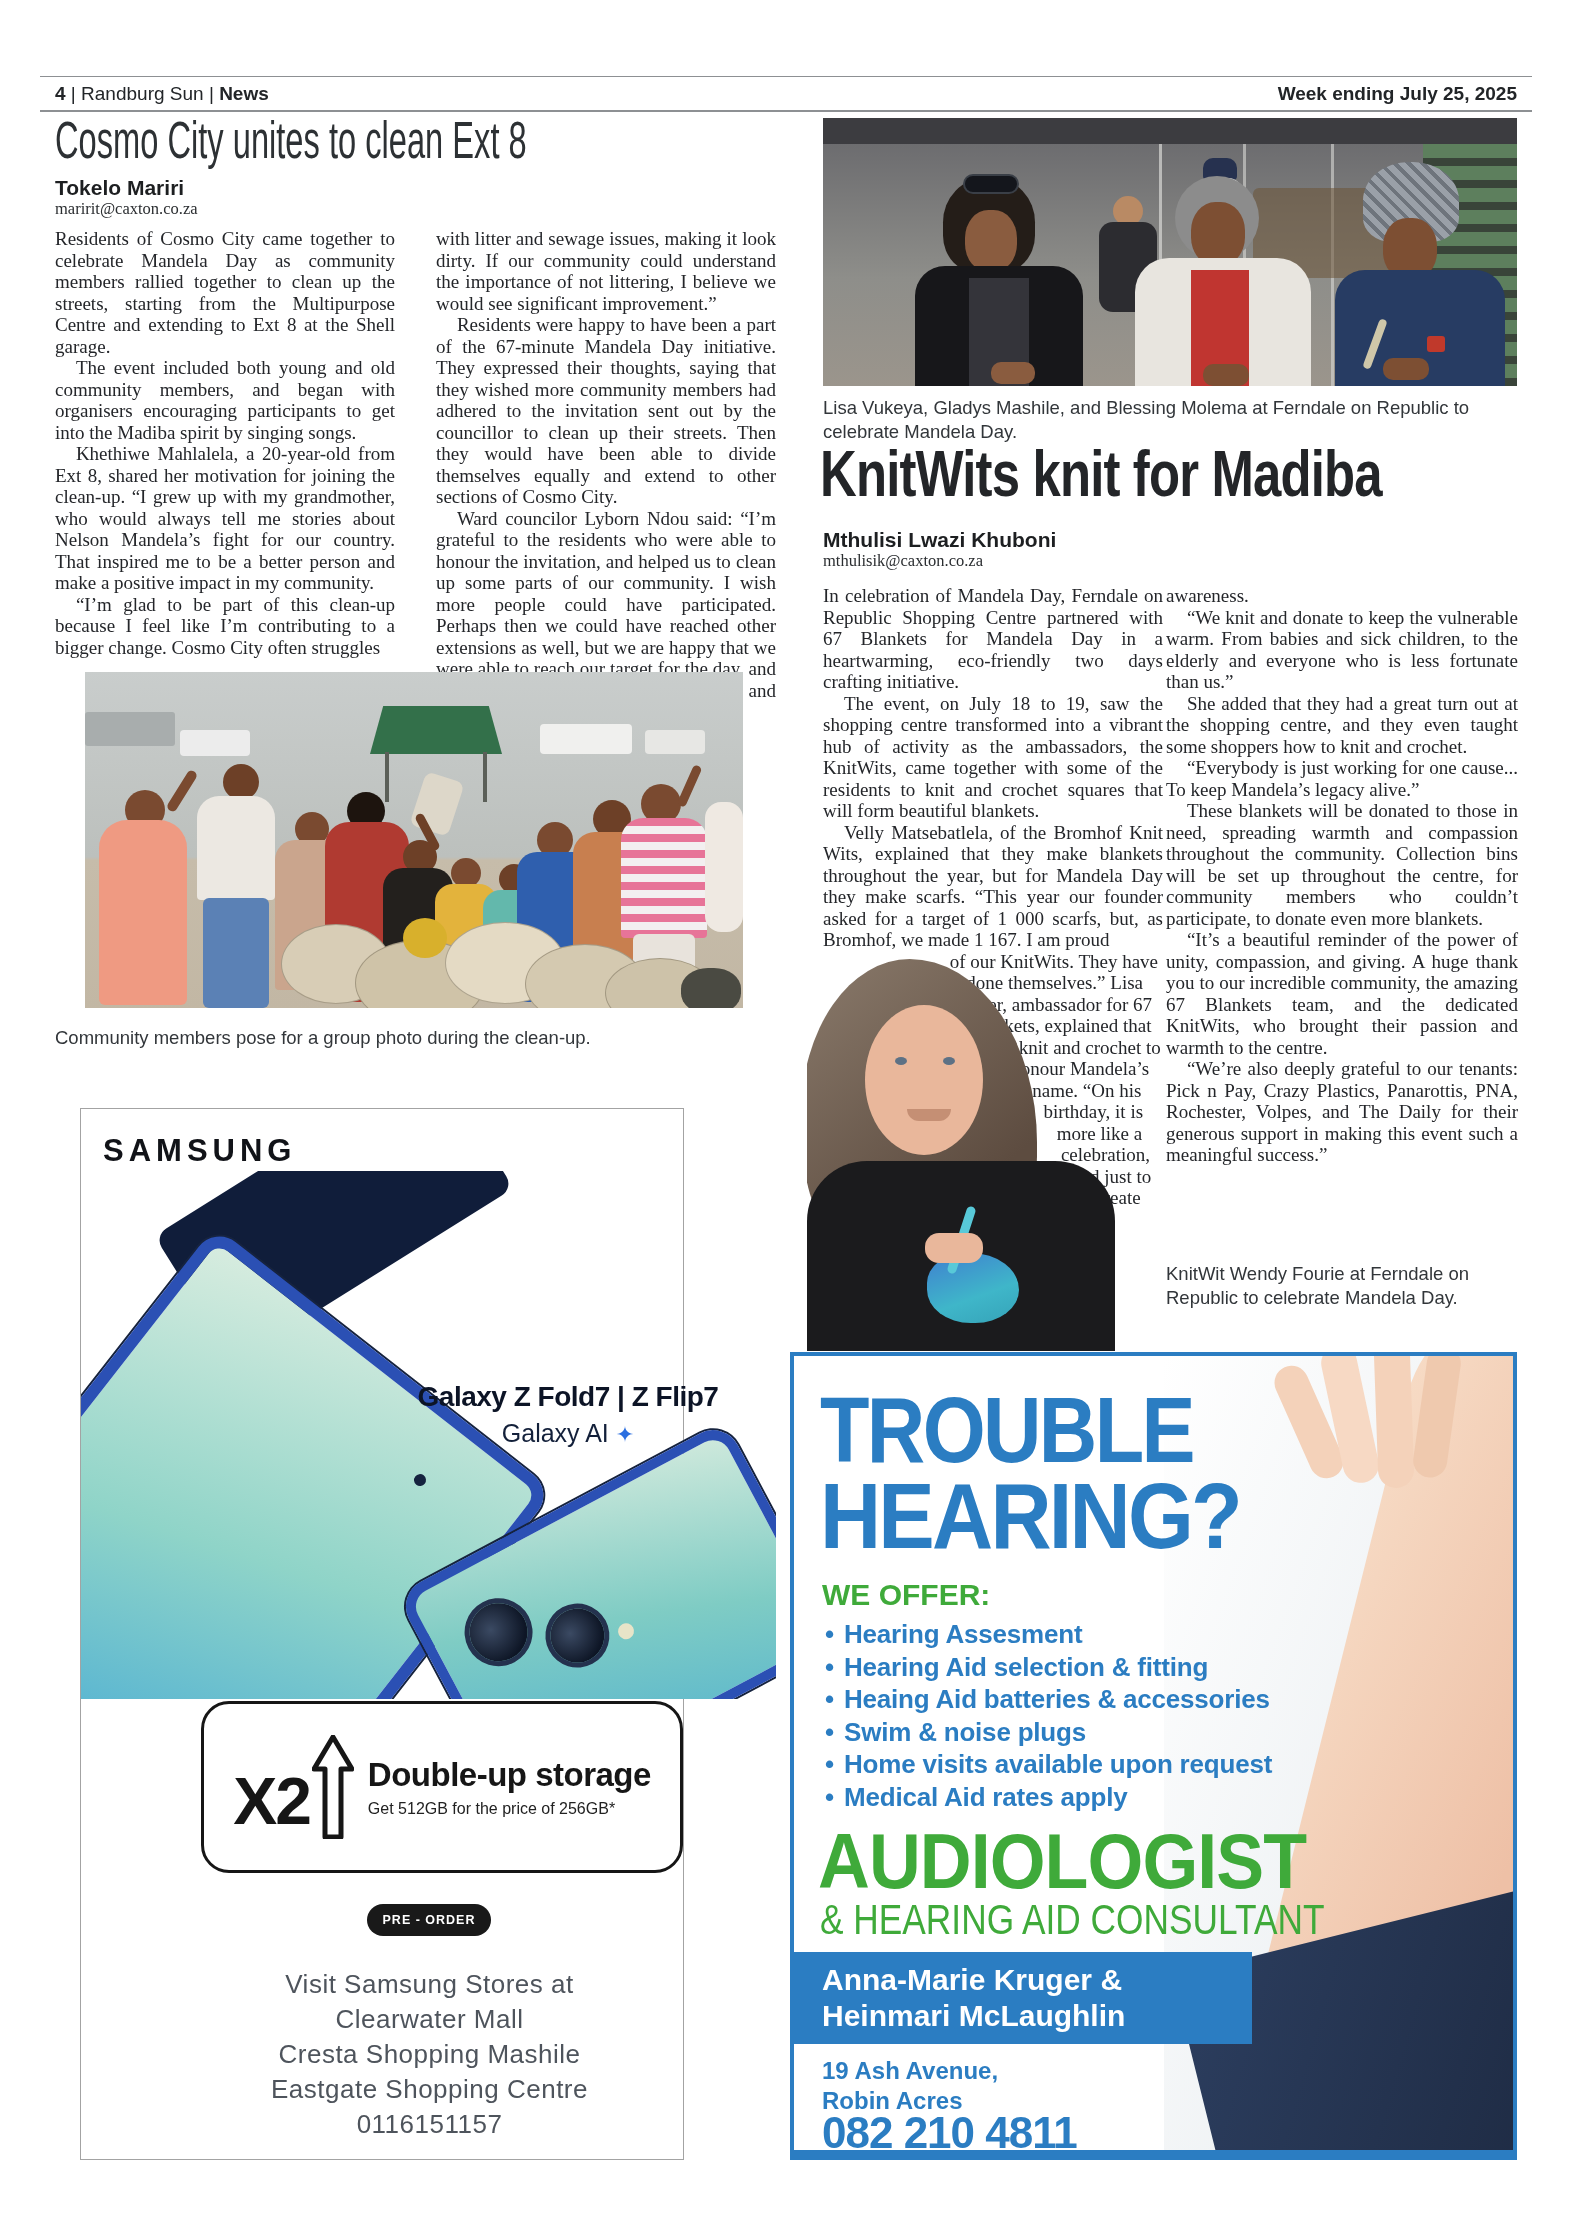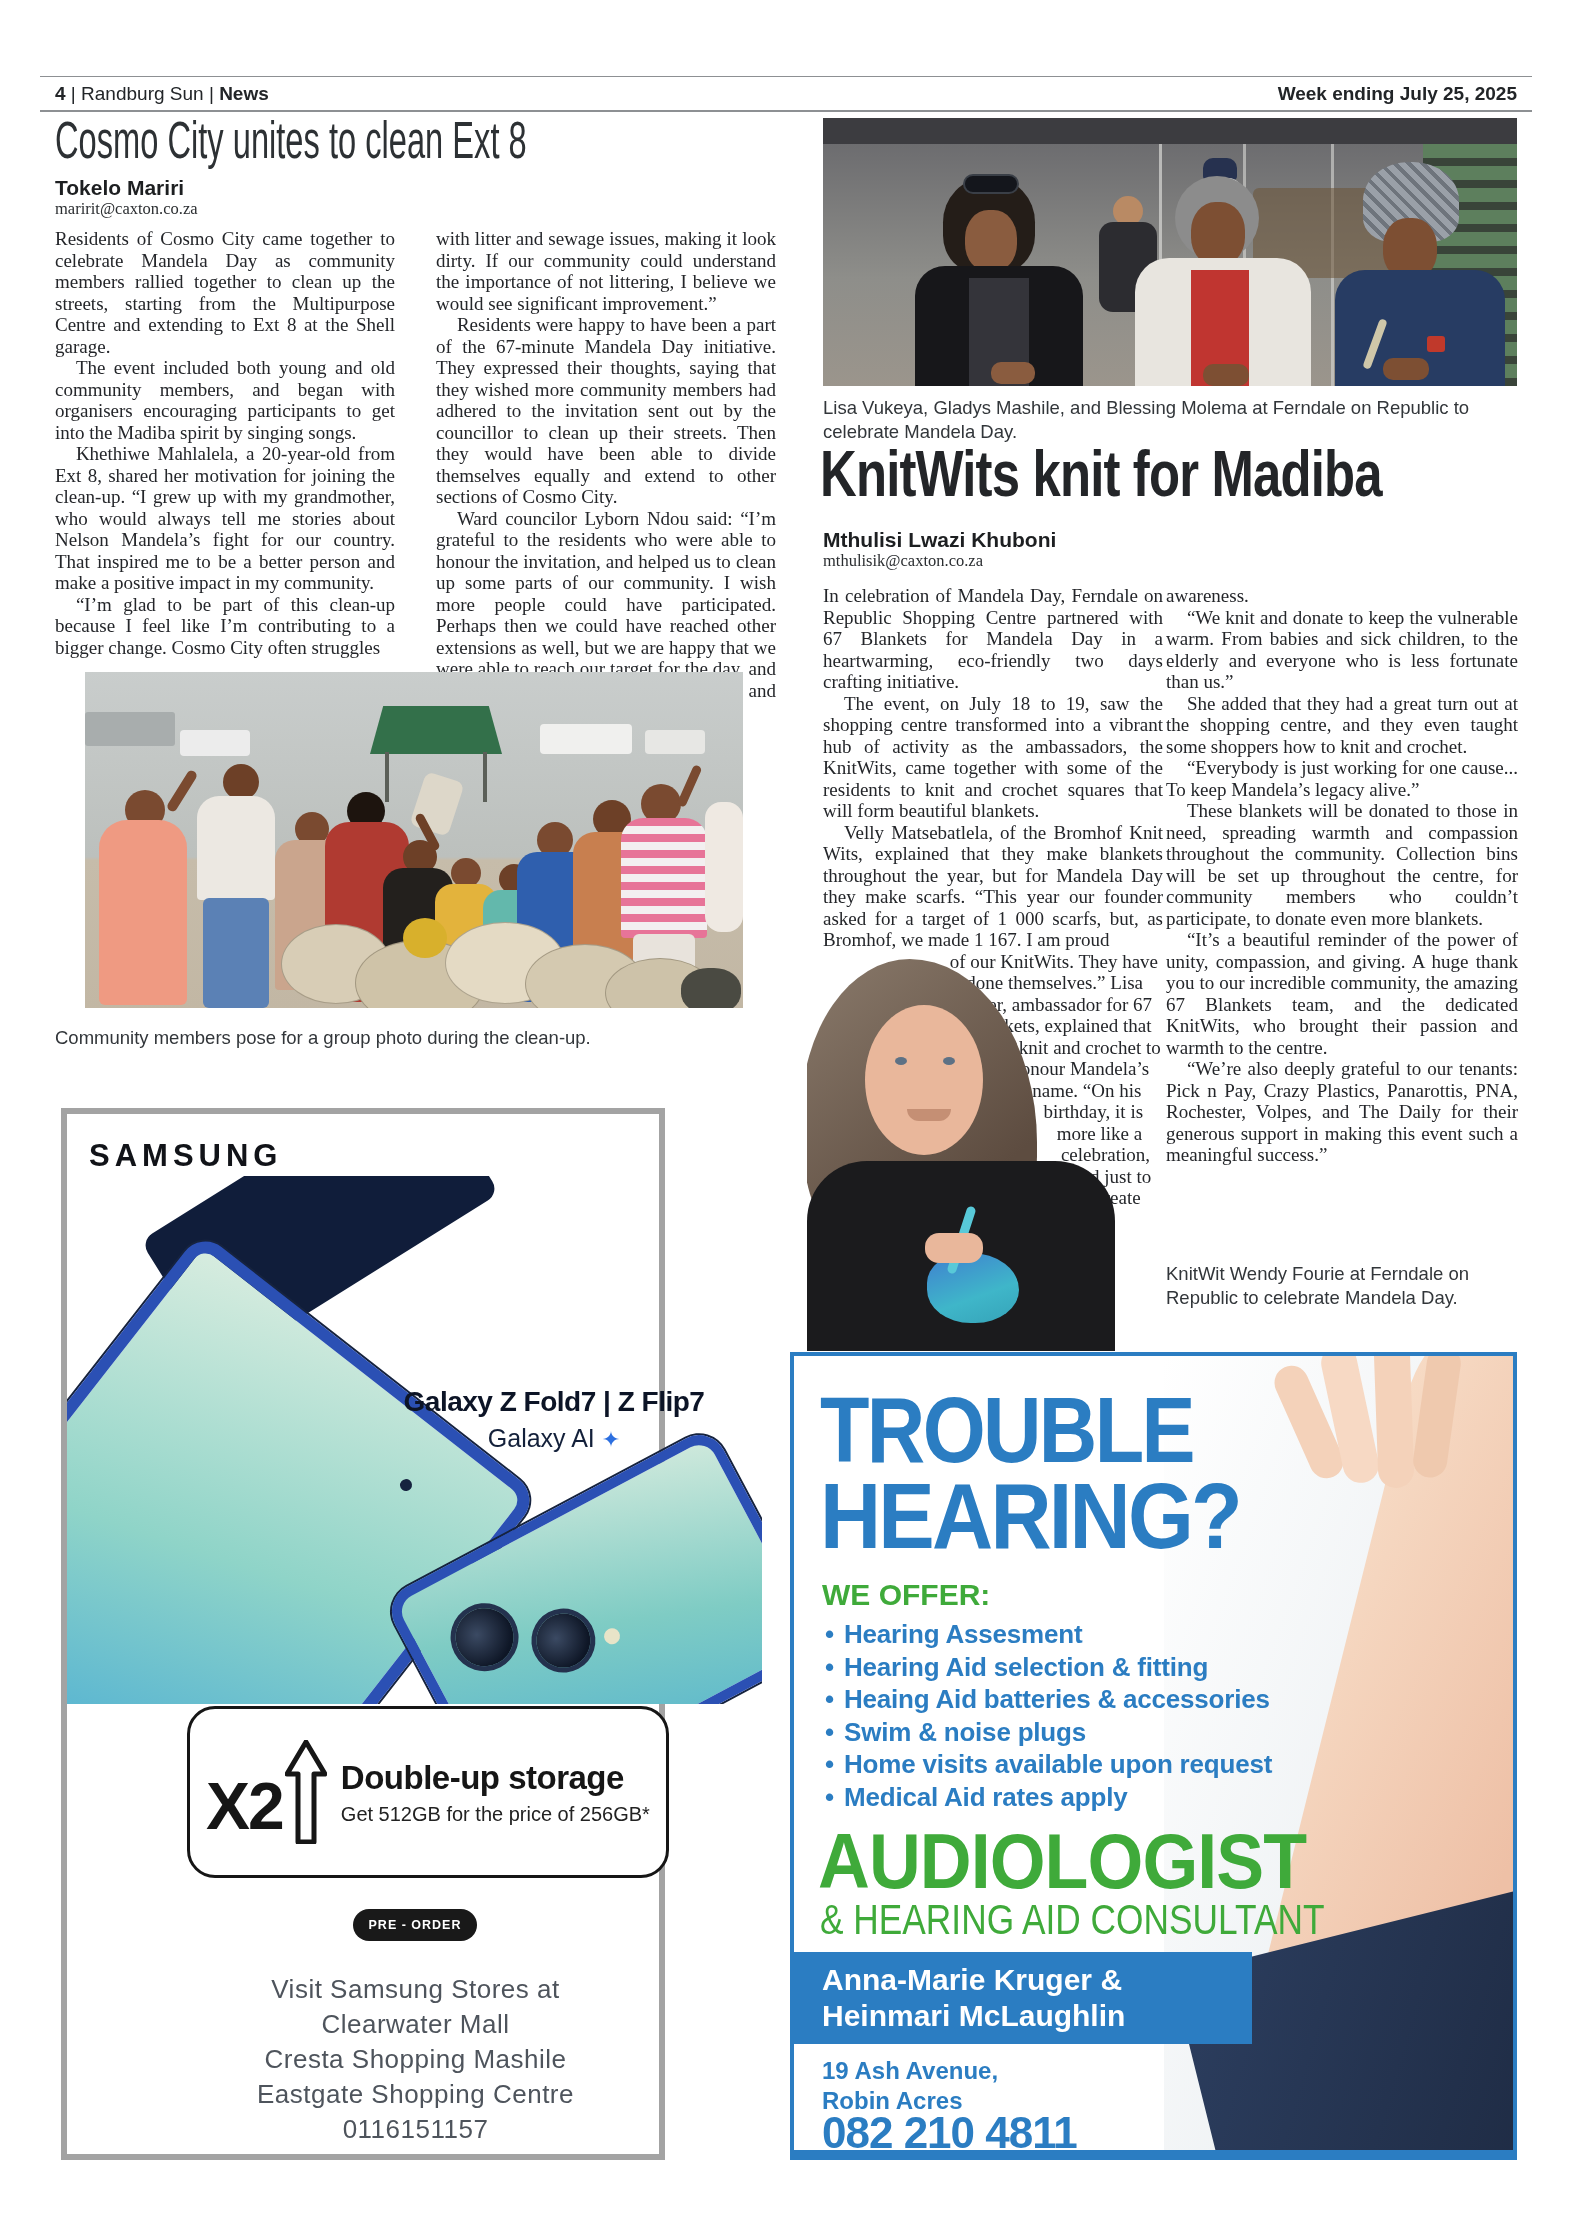--- a/index.html
+++ b/index.html
@@ -171,21 +171,21 @@
   <p class="para">awareness.</p>
   <p class="para">“We knit and donate to keep the vulnerable warm. From babies and sick children, to the elderly and everyone who is less fortunate than us.”</p>
   <p class="para">She added that they had a great turn out at the shopping centre, and they even taught some shoppers how to knit and crochet.</p>
   <p class="para">“Everybody is just working for one cause... To keep Mandela’s legacy alive.”</p>
   <p class="para">These blankets will be donated to those in need, spreading warmth and compassion throughout the community. Collection bins will be set up throughout the centre, for community members who couldn’t participate, to donate even more blankets.</p>
   <p class="para">“It’s a beautiful reminder of the power of unity, compassion, and giving. A huge thank you to our incredible community, the amazing 67 Blankets team, and the dedicated KnitWits, who brought their passion and warmth to the centre.</p>
   <p class="para">“We’re also deeply grateful to our tenants: Pick n Pay, Crazy Plastics, Panarottis, PNA, Rochester, Volpes, and The Daily for their generous support in making this event such a meaningful success.”</p>
 </div>
 <div class="abs caption" style="left:1166px;top:1262px;width:352px">KnitWit Wendy Fourie at Ferndale on Republic to celebrate Mandela Day.</div>
 
-<div class="abs" style="left:61px;top:1108px;width:604px;height:1052px;border:6px solid #a3a3a3;background:#fff">
+<div class="abs" style="left:80px;top:1108px;width:604px;height:1052px;border:1px solid #a3a3a3;background:#fff">
   <div class="abs" style="left:22px;top:24px;font-size:31px;font-weight:bold;letter-spacing:5px;color:#111318">SAMSUNG</div>
 
   <div class="abs" style="left:0;top:62px;width:695px;height:528px;overflow:hidden">
     <div class="s" style="left:88px;top:-34px;width:330px;height:150px;border-radius:14px;background:#101d3a;transform:rotate(-32deg)"></div>
     <div class="s" style="left:-84px;top:128px;width:430px;height:560px;border-radius:26px;border:12px solid #2b50b4;background:linear-gradient(160deg,#d7ecdf,#8fd4c8 45%,#57b4d2 78%,#3e8fc6);transform:rotate(38deg);box-shadow:0 0 0 2px #16233f">
       <div class="s" style="left:300px;top:56px;width:12px;height:12px;border-radius:50%;background:#16233f"></div>
     </div>
     <div class="s" style="left:352px;top:322px;width:372px;height:250px;border-radius:28px;border:10px solid #2b50b4;background:linear-gradient(200deg,#cfe9dc,#7fccc4 50%,#4fb0d0);transform:rotate(-28deg);box-shadow:0 0 0 2px #16233f">
       <div class="s" style="left:34px;top:42px;width:58px;height:58px;border-radius:50%;background:radial-gradient(circle at 40% 40%,#3b4a63,#0e1626 70%);box-shadow:0 0 0 5px #24324e"></div>
       <div class="s" style="left:104px;top:84px;width:54px;height:54px;border-radius:50%;background:radial-gradient(circle at 40% 40%,#3b4a63,#0e1626 70%);box-shadow:0 0 0 5px #24324e"></div>
@@ -201,21 +201,21 @@
 
   <div class="abs" style="left:120px;top:592px;width:482px;height:172px;border:3px solid #161616;border-radius:28px;background:#fff;display:flex;align-items:center;justify-content:center;gap:14px">
     <div style="display:flex;align-items:flex-end">
       <span style="font-size:66px;font-weight:bold;color:#161616;font-family:'Liberation Sans',sans-serif;letter-spacing:-2px">X2</span>
       <svg width="42" height="104" viewBox="0 0 42 104" style="margin-left:2px">
         <path d="M21 2 L40 34 L29 34 L29 102 L13 102 L13 34 L2 34 Z" fill="none" stroke="#161616" stroke-width="5" stroke-linejoin="round"></path>
       </svg>
     </div>
     <div>
       <div style="font-size:33px;font-weight:bold;color:#161616;letter-spacing:-0.5px">Double-up storage</div>
-      <div style="font-size:20px;color:#222;margin-top:6px">Get 512GB for the price of 256GB*</div>
+      <div style="font-size:16px;color:#222;margin-top:6px">Get 512GB for the price of 256GB*</div>
     </div>
   </div>
 
   <button class="abs" style="left:286px;top:795px;width:124px;height:32px;border:none;border-radius:17px;background:#191919;color:#fff;font-size:12.5px;font-weight:bold;letter-spacing:1px;font-family:'Liberation Sans',sans-serif;cursor:pointer">PRE - ORDER</button>
 
   <div class="abs" style="left:0;top:858px;width:697px;text-align:center;font-size:26px;line-height:35px;color:#4e545c;letter-spacing:0.5px">
     <div>Visit Samsung Stores at</div>
     <div>Clearwater Mall</div>
     <div>Cresta Shopping Mashile</div>
     <div>Eastgate Shopping Centre</div>

